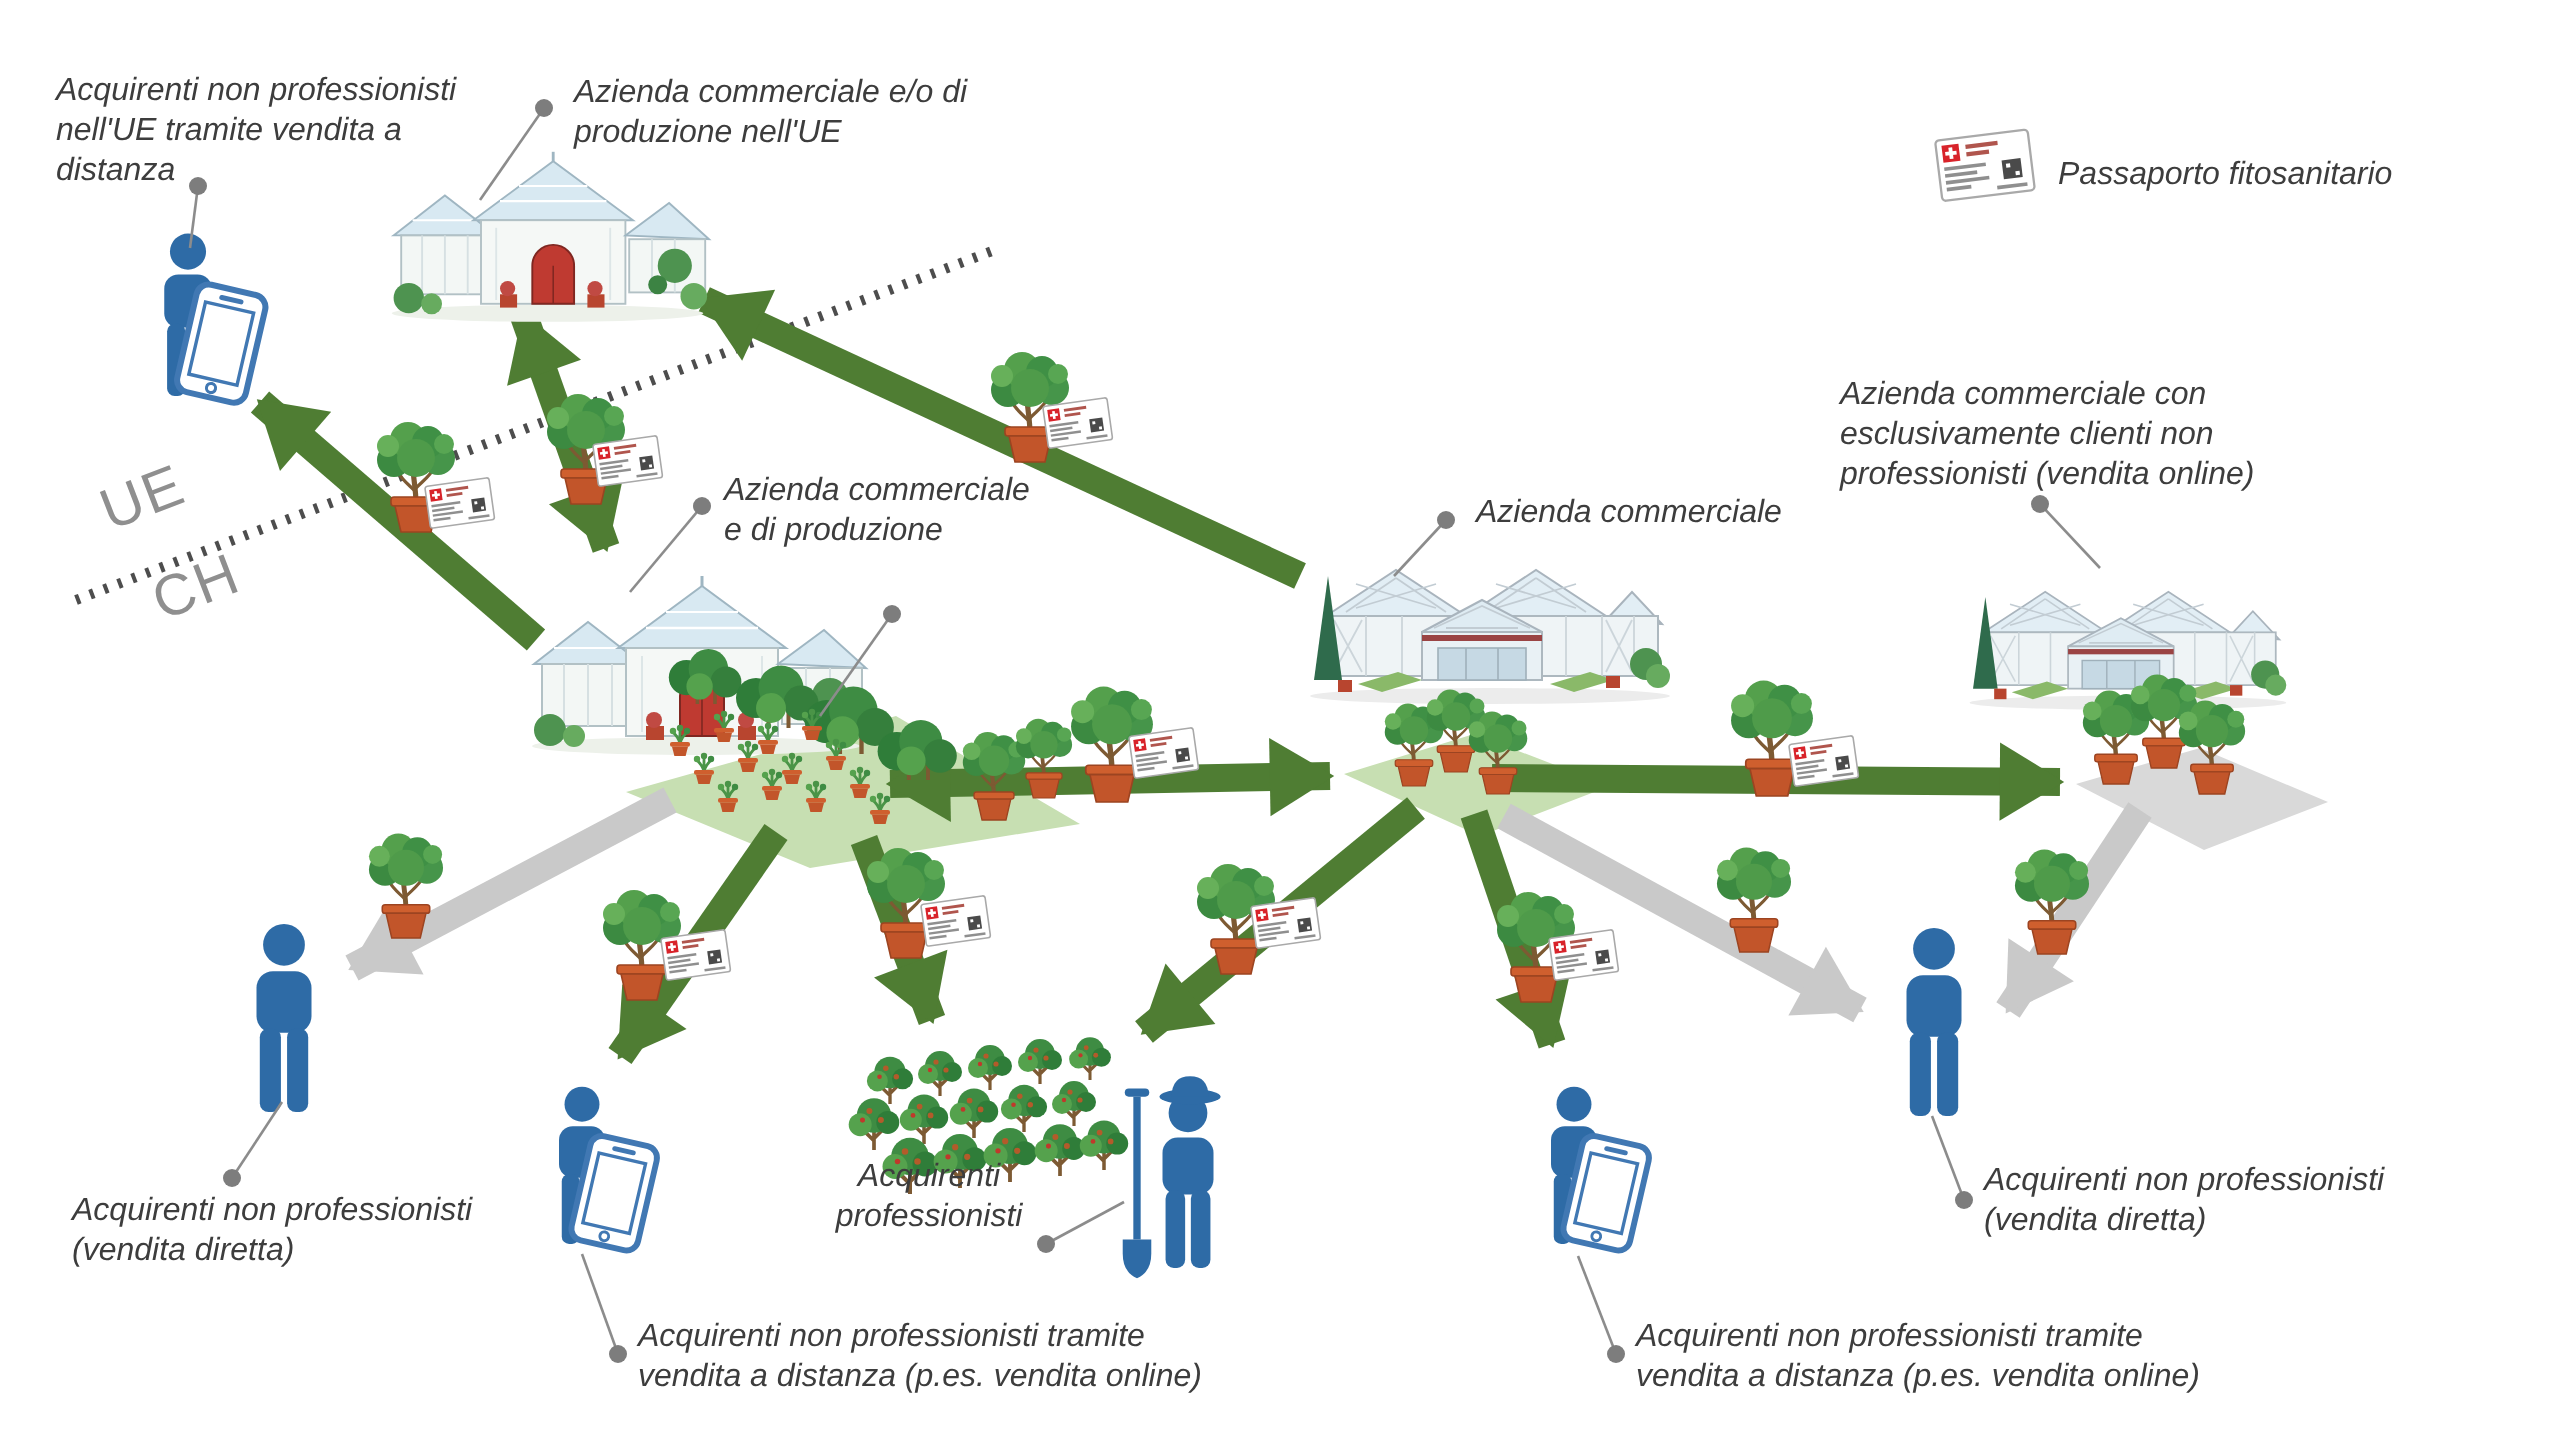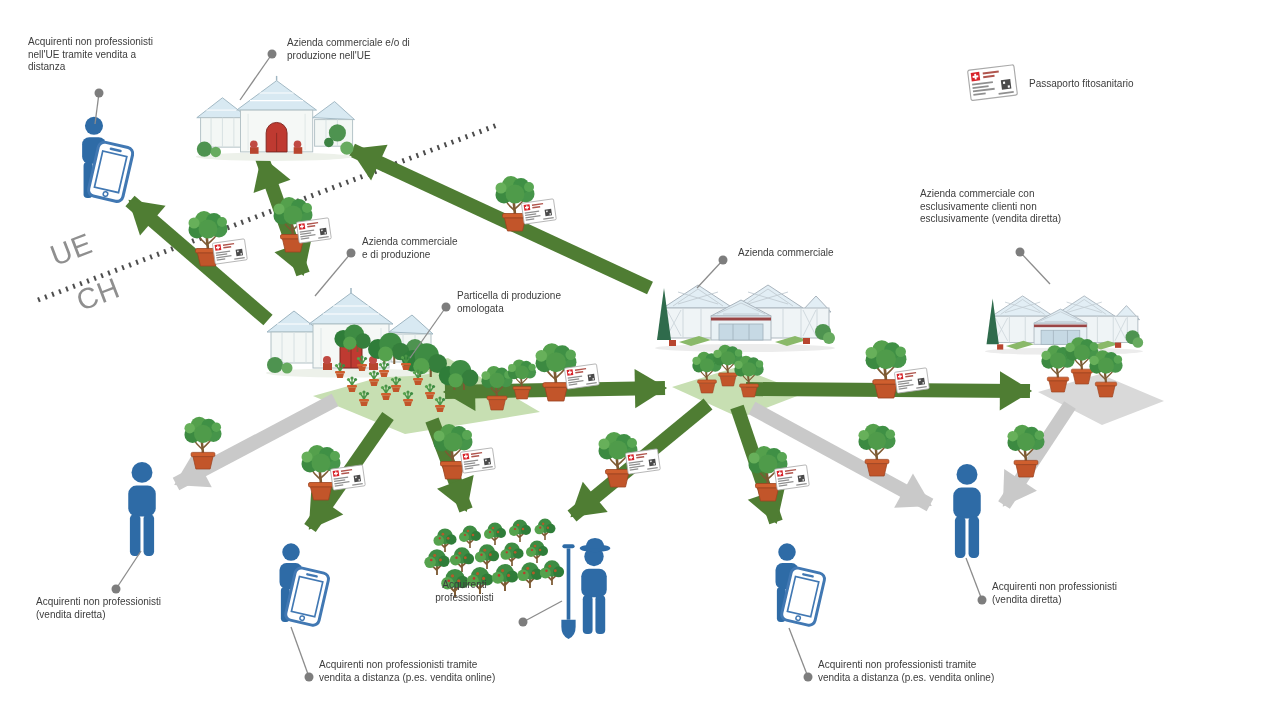--- a/index.html
+++ b/index.html
@@ -1,19 +1,19 @@
 <!DOCTYPE html>
 <html><head>
 <meta charset="utf-8">
 <style>
   html,body{margin:0;padding:0;background:#fff;}
   .canvas{position:relative;width:1280px;height:720px;background:#ffffff;overflow:hidden;
           font-family:"Liberation Sans",sans-serif;}
   .canvas svg.scene{position:absolute;left:0;top:0;}
-  .lbl{position:absolute;color:#3d3d3d;font-size:10px;line-height:1.26;white-space:pre-line;}
+  .lbl{position:absolute;color:#3d3d3d;font-size:16px;line-height:1.26;white-space:pre-line;font-style:italic;}
   .lbl.center{text-align:center;}
   .region{position:absolute;color:#8f8f8f;font-size:29px;letter-spacing:1px;
           transform:rotate(-21deg);transform-origin:left top;}
 </style>
 </head>
 <body>
 
 <div class="canvas">
 
 <svg class="scene" width="1280" height="720" viewBox="0 0 1280 720">
@@ -344,26 +344,24 @@
 distanza</div>
 <div class="lbl" style="left:1029px;top:78px;width:220px;">Passaporto fitosanitario</div>
 <div class="lbl" style="left:287px;top:37px;width:220px;">Azienda commerciale e/o di
 produzione nell'UE</div>
 
 <div class="region" style="left:46px;top:242px;">UE</div>
 <div class="region" style="left:72px;top:287px;">CH</div>
 
 <div class="lbl" style="left:362px;top:236px;width:170px;">Azienda commerciale
 e di produzione</div>
-<div class="lbl" style="left:457px;top:290px;width:180px;">Particella di produzione
-omologata</div>
 <div class="lbl" style="left:738px;top:247px;width:180px;">Azienda commerciale</div>
 <div class="lbl" style="left:920px;top:188px;width:230px;">Azienda commerciale con
 esclusivamente clienti non
-esclusivamente (vendita diretta)</div>
+professionisti (vendita online)</div>
 
 <div class="lbl" style="left:36px;top:596px;width:220px;">Acquirenti non professionisti
 (vendita diretta)</div>
 <div class="lbl" style="left:319px;top:659px;width:290px;">Acquirenti non professionisti tramite
 vendita a distanza (p.es. vendita online)</div>
 <div class="lbl center" style="left:412px;top:579px;width:105px;">Acquirenti
 professionisti</div>
 <div class="lbl" style="left:818px;top:659px;width:290px;">Acquirenti non professionisti tramite
 vendita a distanza (p.es. vendita online)</div>
 <div class="lbl" style="left:992px;top:581px;width:220px;">Acquirenti non professionisti

